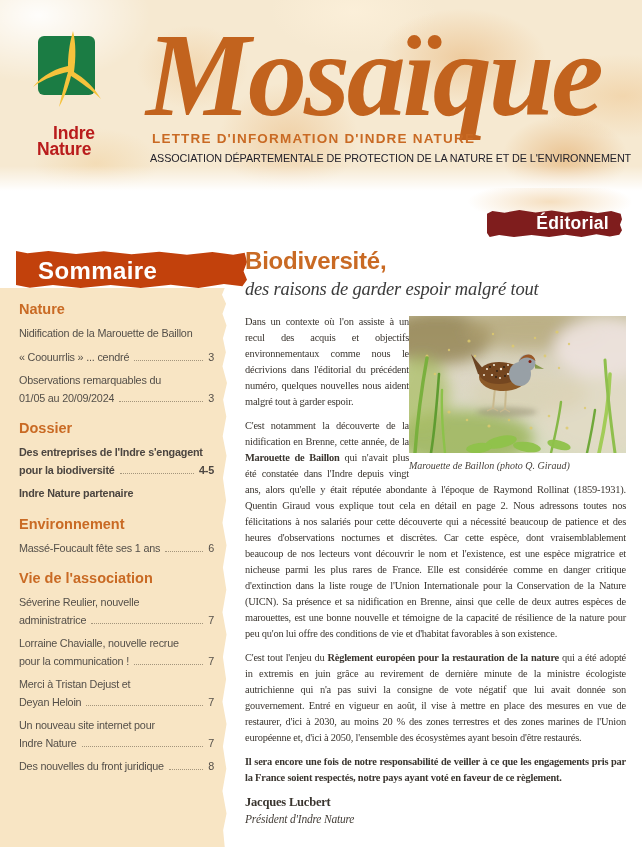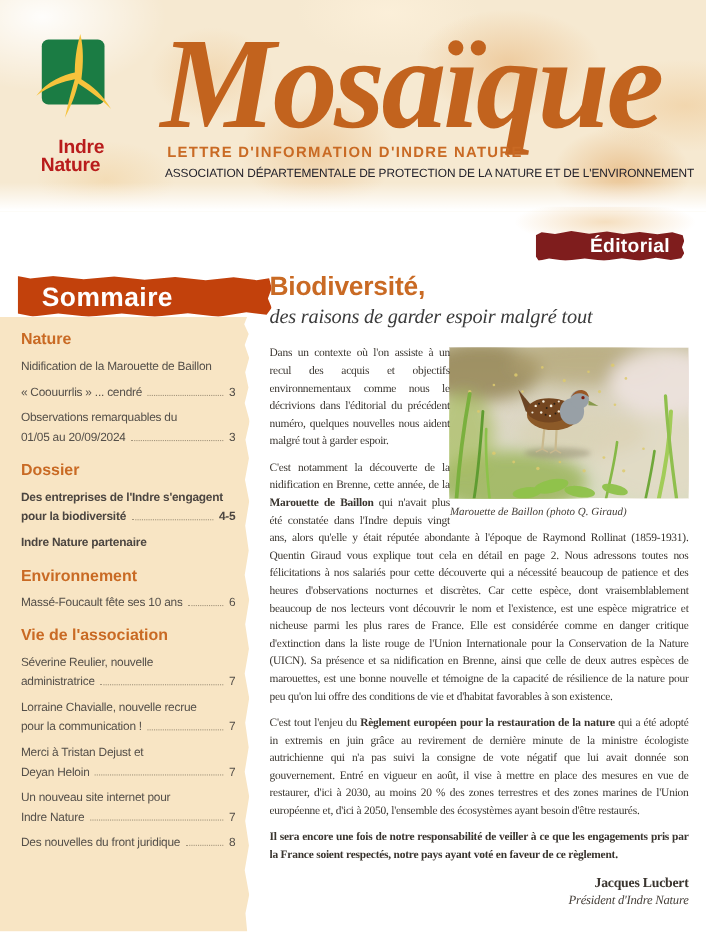--- a/index.html
+++ b/index.html
@@ -84,21 +84,21 @@
   .subheadline { font-family:"Liberation Serif", serif; font-style:italic; font-size:18.5px; color:#3b3b3b; margin-top:4px; letter-spacing:-0.2px; }
   .article {
     margin-top:14px; font-family:"Liberation Serif", serif; font-size:10.4px;
     line-height:16px; text-align:justify; color:#3a352f; letter-spacing:-0.2px;
   }
   .article p { margin:0 0 8px 0; }
   .article .b { font-weight:bold; }
   .figure { float:right; width:217px; margin:2px 0 4px 12px; }
   .figure svg { display:block; }
   .caption { font-family:"Liberation Serif", serif; font-style:italic; font-size:10px; color:#46403a; margin-top:5px; letter-spacing:0; }
-  .signature { text-align:right; margin-top:8px; font-family:"Liberation Serif", serif; }
+  .signature { text-align:left; margin-top:8px; font-family:"Liberation Serif", serif; }
   .sig-name { font-weight:bold; font-size:12.5px; color:#3a352f; }
   .sig-role { font-style:italic; font-size:11.5px; color:#46403a; margin-top:1px; }
 </style>
 </head>
 <body>
 
 <div class="page">
 
   <div class="header"></div>
   <div class="header-tail"></div>
@@ -157,21 +157,21 @@
             </div>
           </div>
           <div class="toc-entry bold">
             <div class="toc-line">Indre Nature partenaire</div>
           </div>
         </div>
         <div class="toc-section">
           <div class="toc-title">Environnement</div>
           <div class="toc-entry">
             <div class="toc-line last">
-              <span class="toc-text">Massé-Foucault fête ses 10 ans</span>
+              <span class="toc-text">Massé-Foucault fête ses 1 ans</span>
               <span class="leader"></span>
               <span class="pagenum">6</span>
             </div>
           </div>
         </div>
         <div class="toc-section">
           <div class="toc-title">Vie de l'association</div>
           <div class="toc-entry">
             <div class="toc-line">Séverine Reulier, nouvelle</div>
             <div class="toc-line last">

